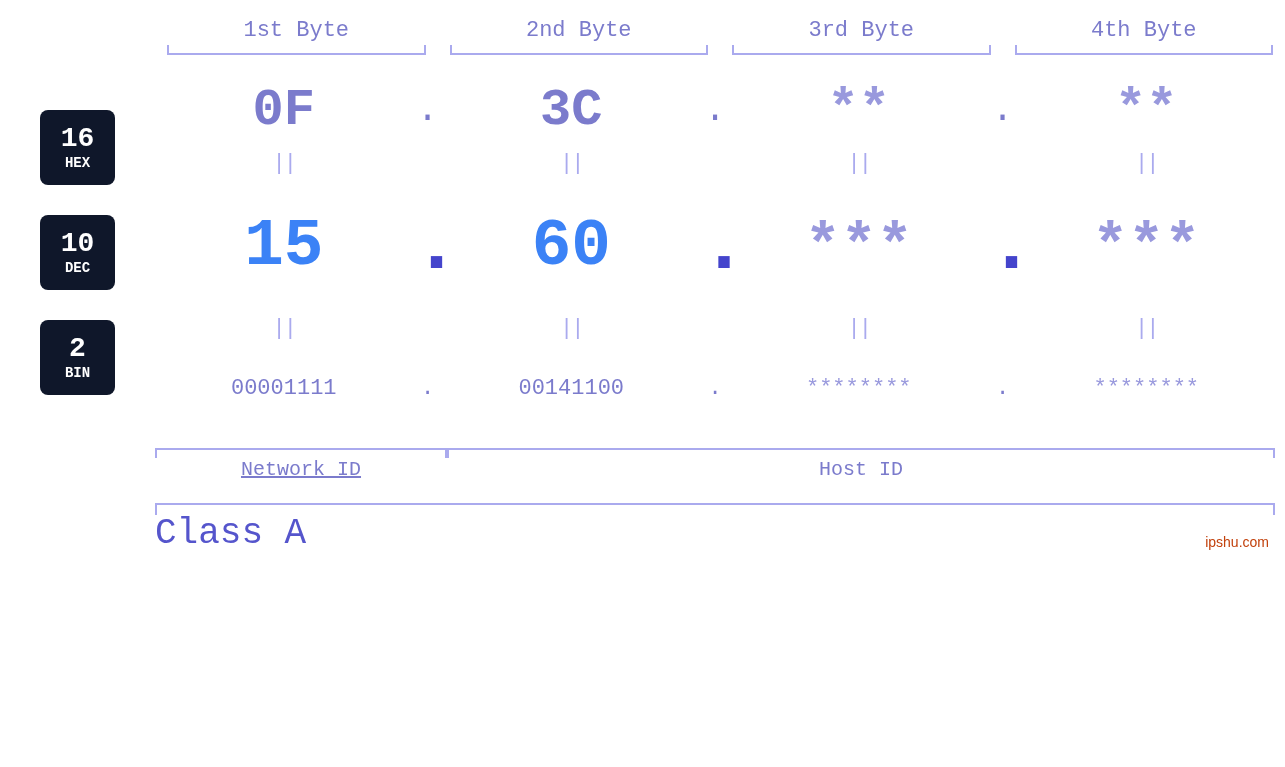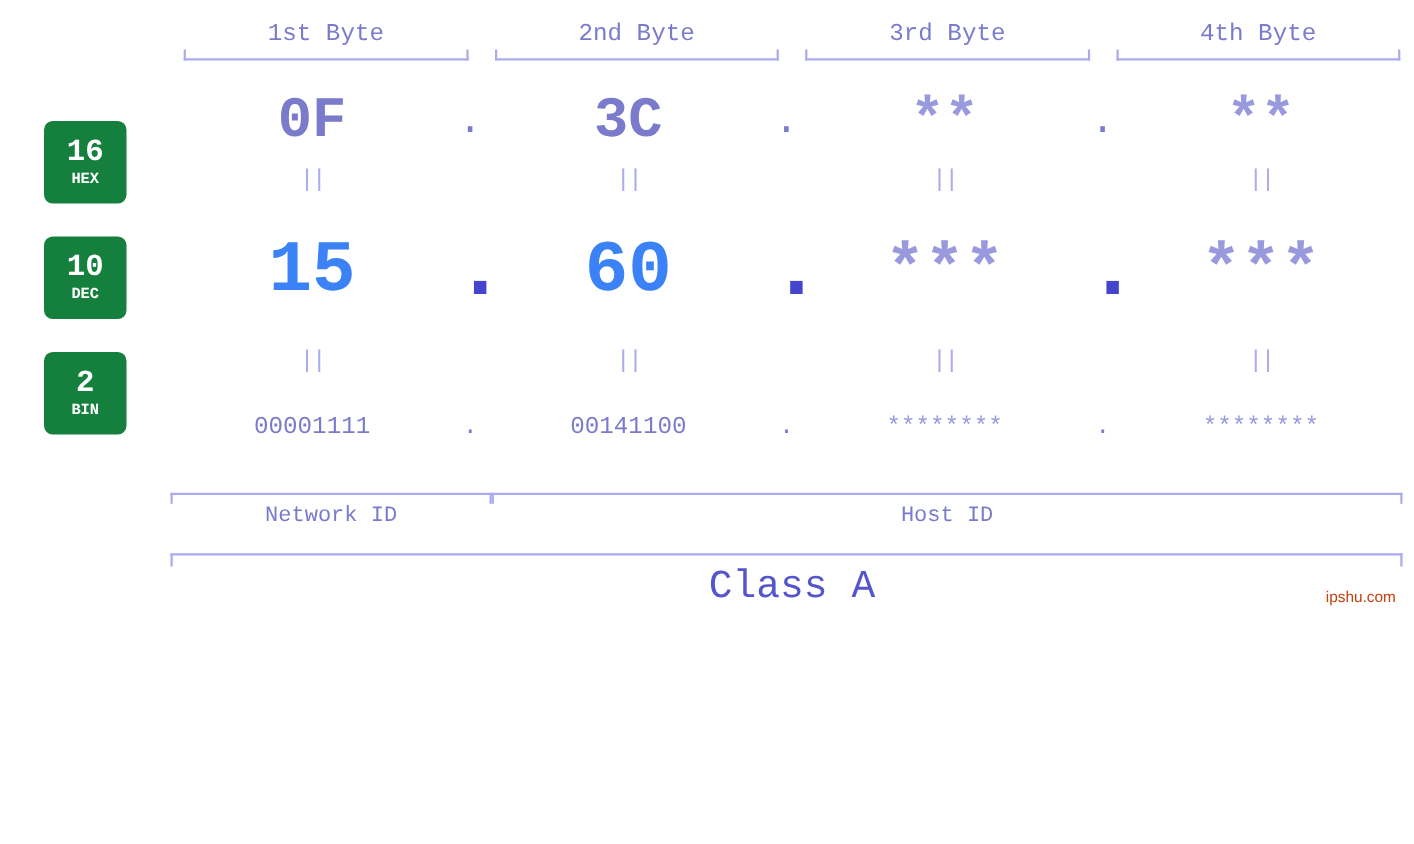--- a/index.html
+++ b/index.html
@@ -99,21 +99,21 @@
       flex-direction: column;
       align-items: center;
       justify-content: space-around;
       padding: 0 20px;
       gap: 0;
     }
 
     .badge {
       width: 75px;
       height: 75px;
-      background: #15803d;
+      background: #0f172a;
       border-radius: 8px;
       display: flex;
       flex-direction: column;
       align-items: center;
       justify-content: center;
       color: white;
     }
 
     .badge-num {
       font-size: 28px;
@@ -299,20 +299,21 @@
       margin-bottom: 8px;
     }
 
     .net-label {
       width: calc(25% + 12px);
       text-align: center;
       color: #7b7bcc;
       font-size: 20px;
       font-family: 'Courier New', Courier, monospace;
       padding-top: 4px;
+      text-decoration: underline;
     }
 
     .host-label {
       flex: 1;
       text-align: center;
       color: #7b7bcc;
       font-size: 20px;
       font-family: 'Courier New', Courier, monospace;
       padding-top: 4px;
     }
@@ -350,21 +351,21 @@
       content: '';
       position: absolute;
       right: 0;
       top: 0;
       width: 2px;
       height: 12px;
       background: #aaaaee;
     }
 
     .class-label {
-      text-align: center;
+      text-align: left;
       color: #5555cc;
       font-size: 36px;
       font-family: 'Courier New', Courier, monospace;
       padding: 4px 0 8px 155px;
     }
 
     .watermark {
       position: absolute;
       bottom: 12px;
       right: 16px;

